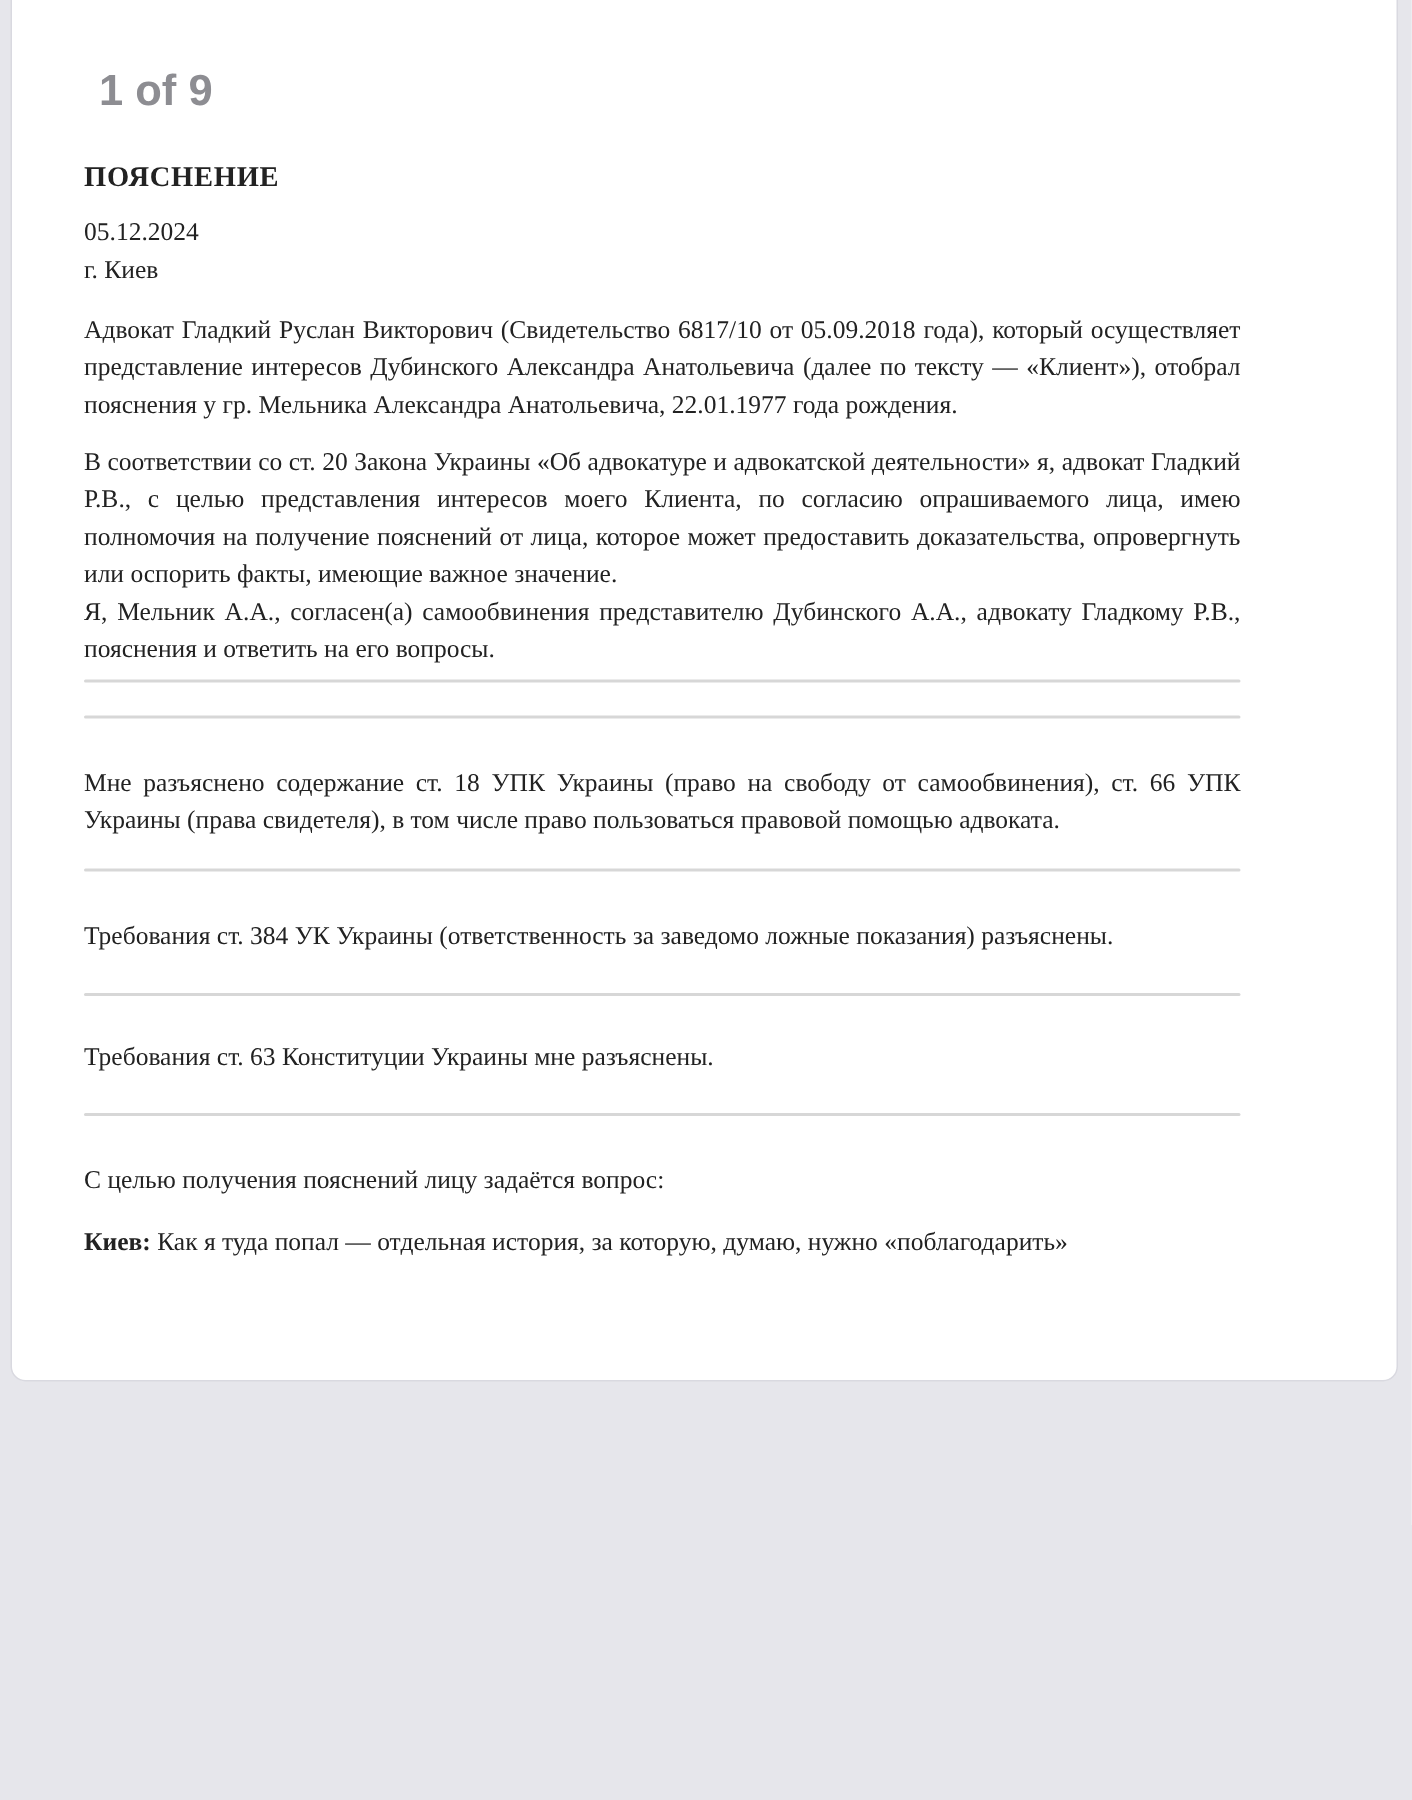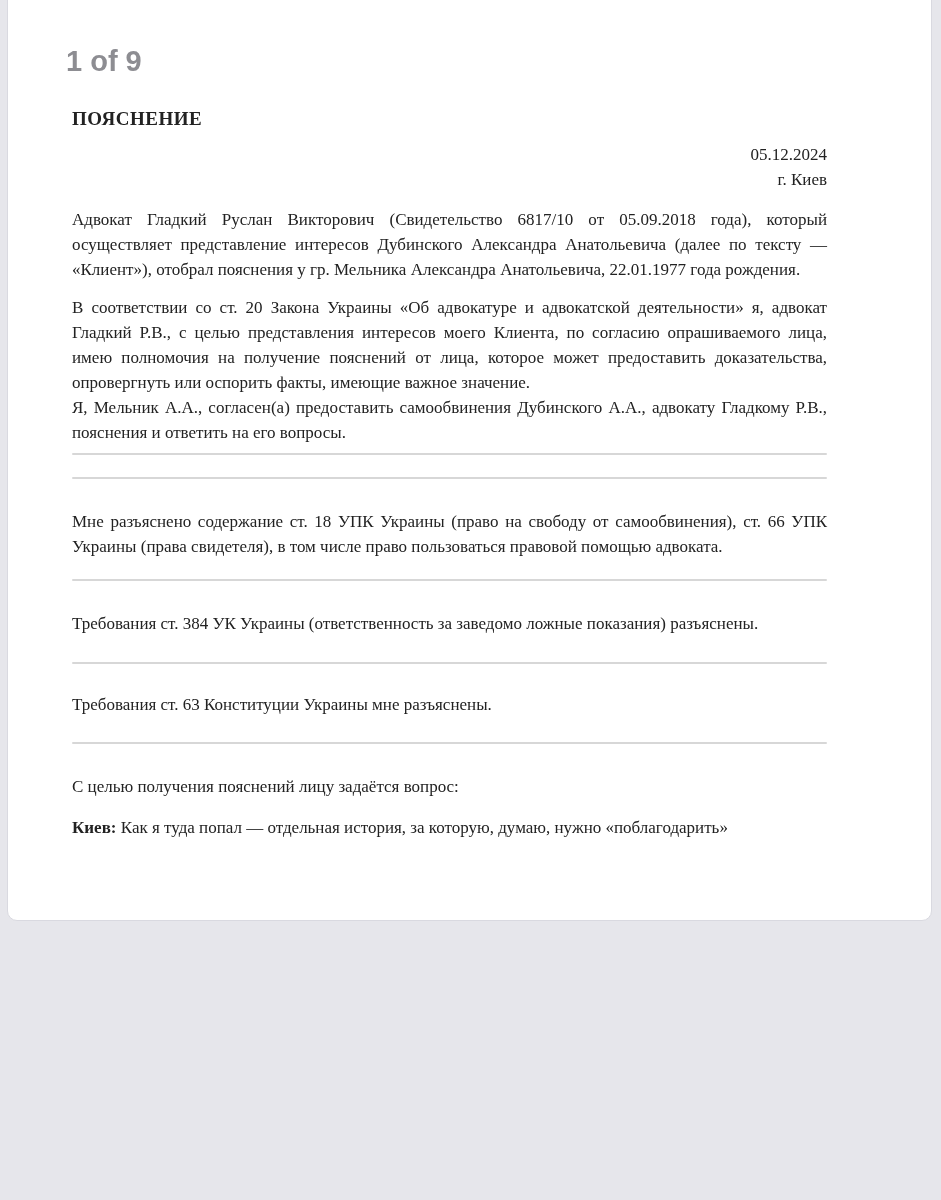--- a/index.html
+++ b/index.html
@@ -33,35 +33,35 @@
   .page-indicator {
     margin: 66px 0 0 58px;
     font-family: "Liberation Sans", "DejaVu Sans", sans-serif;
     font-size: 29px;
     line-height: 36px;
     font-weight: 700;
     color: #8d8d92;
   }
 
   .doc-content {
-    padding: 0 104px 0 64px;
+    padding: 0 104px 0 48px;
     color: #222222;
     font-size: 17px;
     line-height: 25px;
   }
 
   .doc-title {
     margin-top: 27px;
     font-size: 19px;
     line-height: 26px;
     font-weight: 700;
     letter-spacing: 0.5px;
   }
 
-  .date-block { margin-top: 10px; text-align: right; }
+  .date-block { margin-top: 10px; }
 
   .para {
     text-align: justify;
   }
 
   .p-intro     { margin-top: 15px; }
   .p-authority { margin-top: 13px; }
 
   .divider {
     height: 2px;
@@ -99,21 +99,21 @@
 
       <div class="date-block">
         <div>05.12.2024</div>
         <div>г. Киев</div>
       </div>
 
       <p class="para p-intro">Адвокат Гладкий Руслан Викторович (Свидетельство 6817/10 от 05.09.2018 года), который осуществляет представление интересов Дубинского Александра Анатольевича (далее по тексту — «Клиент»), отобрал пояснения у гр. Мельника Александра Анатольевича, 22.01.1977 года рождения.</p>
 
       <div class="p-authority">
         <p class="para">В соответствии со ст. 20 Закона Украины «Об адвокатуре и адвокатской деятельности» я, адвокат Гладкий Р.В., с целью представления интересов моего Клиента, по согласию опрашиваемого лица, имею полномочия на получение пояснений от лица, которое может предоставить доказательства, опровергнуть или оспорить факты, имеющие важное значение.</p>
-        <p class="para">Я, Мельник А.А., согласен(а) предоставить самообвинения Дубинского А.А., адвокату Гладкому Р.В., пояснения и ответить на его вопросы.</p>
+        <p class="para">Я, Мельник А.А., согласен(а) самообвинения представителю Дубинского А.А., адвокату Гладкому Р.В., пояснения и ответить на его вопросы.</p>
       </div>
 
       <div class="divider div-1"></div>
 
 
       <div class="divider div-2"></div>
 
       <p class="para p-sec-2">Мне разъяснено содержание ст. 18 УПК Украины (право на свободу от самообвинения), ст. 66 УПК Украины (права свидетеля), в том числе право пользоваться правовой помощью адвоката.</p>
 
       <div class="divider div-3"></div>

